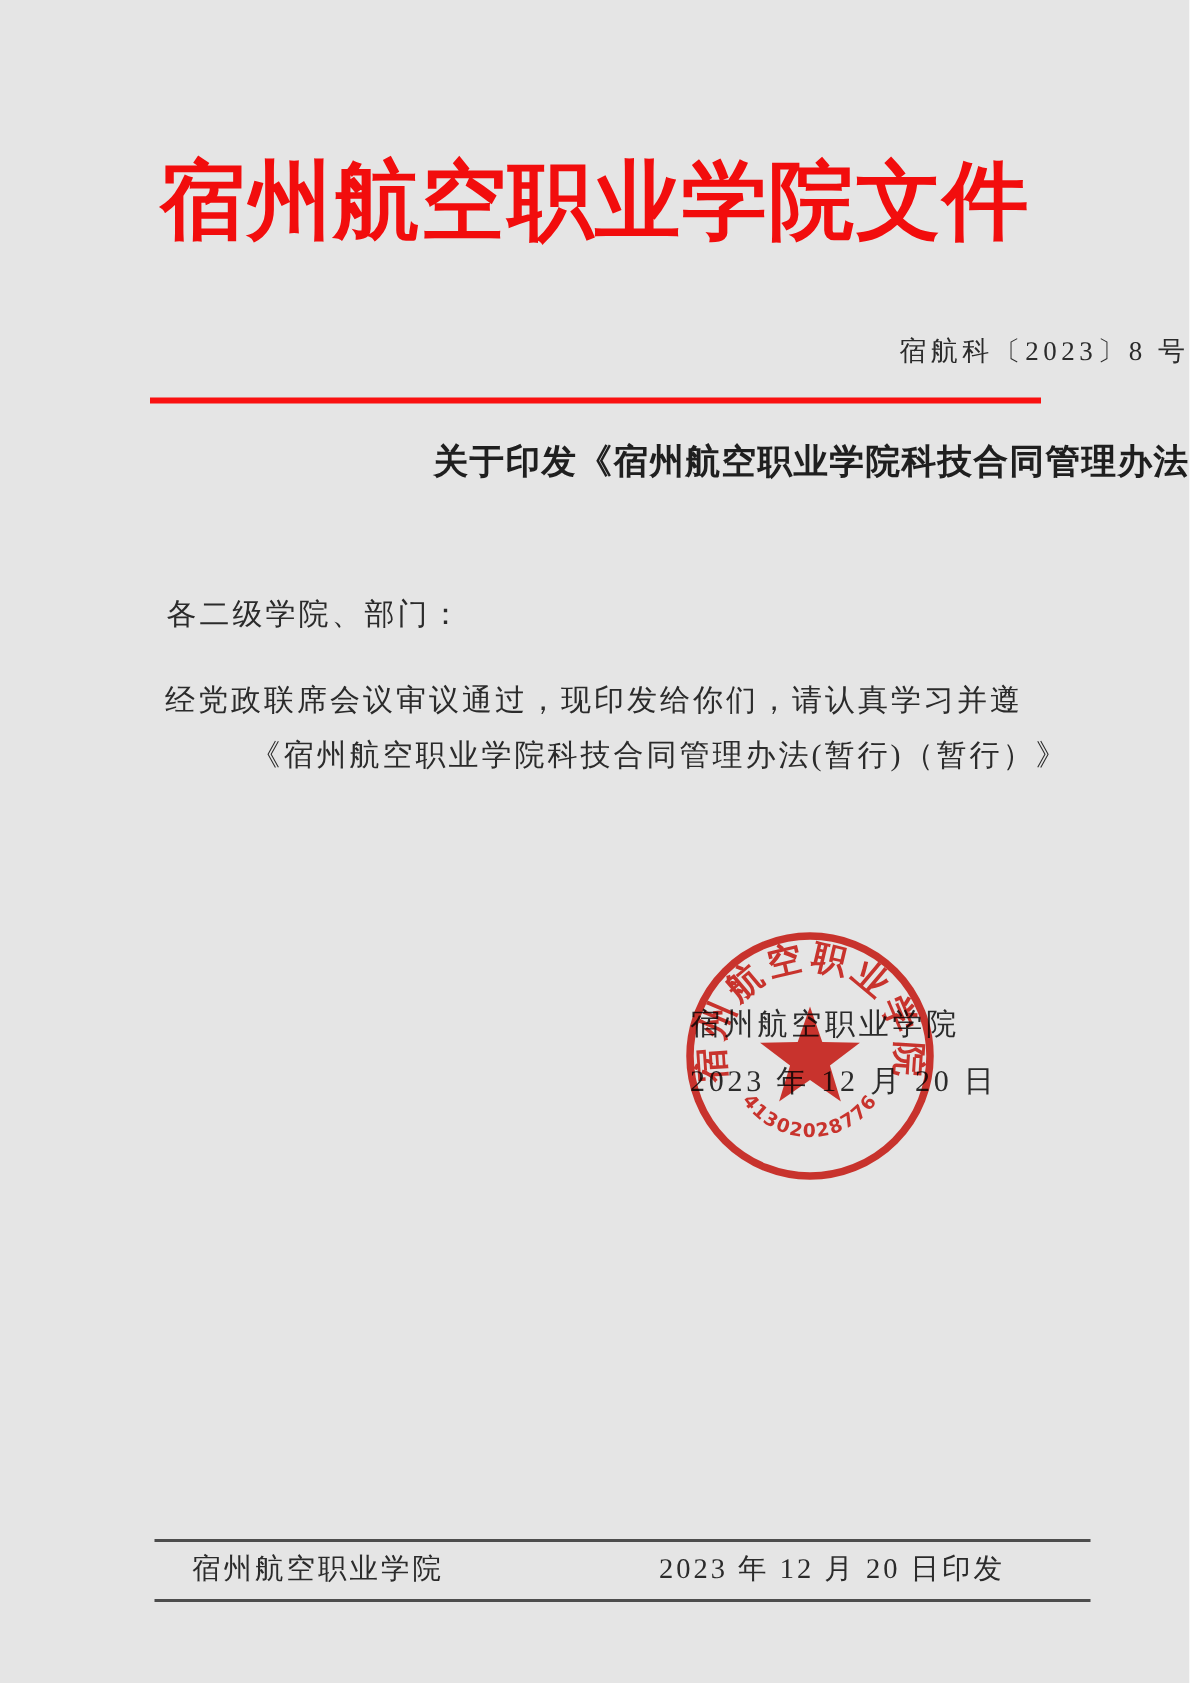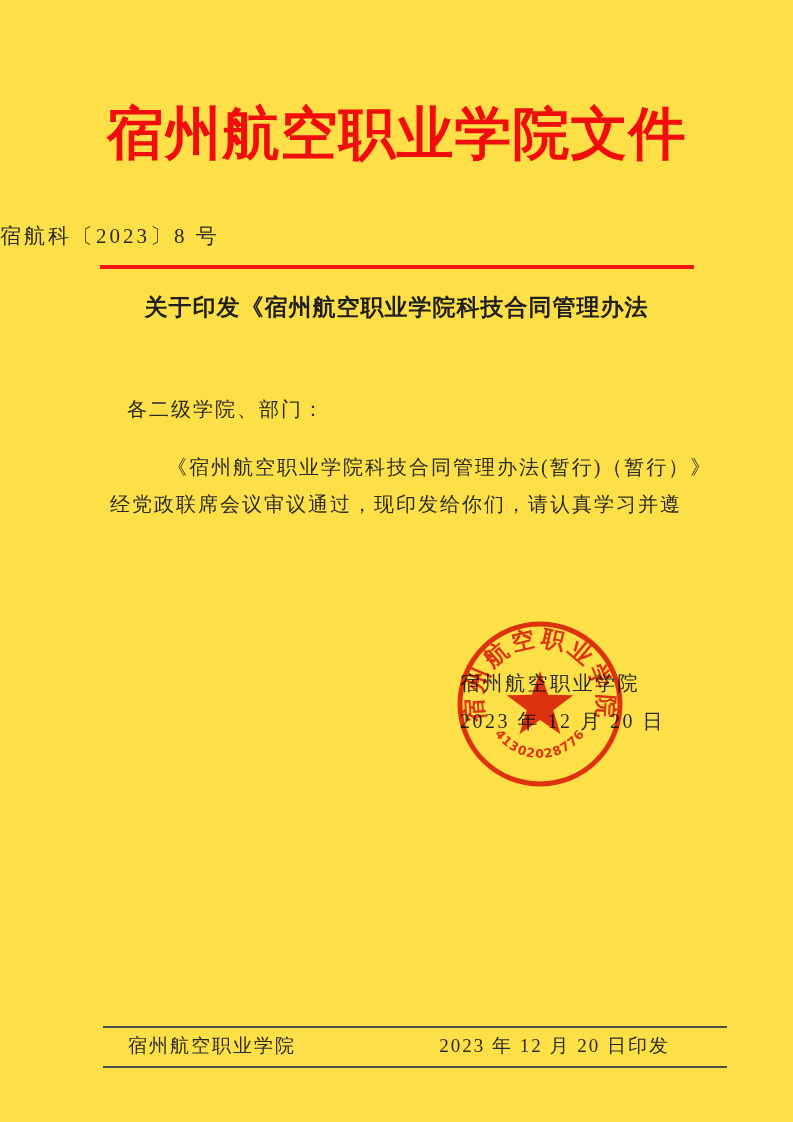--- a/index.html
+++ b/index.html
@@ -1,67 +1,66 @@
 <!DOCTYPE html>
 <html><head>
 <meta charset="utf-8">
 <style>
   * { margin: 0; padding: 0; box-sizing: border-box; }
   html, body { background: #ffffff; }
   .page {
     position: relative;
     width: 793px;
     height: 1122px;
-    background: #fde047;
+    background: #e5e5e5;
     overflow: hidden;
     font-family: "Liberation Serif", "DejaVu Serif", serif;
     color: #262626;
   }
   .header-title {
     position: absolute;
     top: 96px; left: 0; width: 100%;
     text-align: center;
     font-size: 57px;
     font-weight: bold;
     letter-spacing: 1px;
     color: #f20d0d;
     white-space: nowrap;
   }
   .doc-number {
     position: absolute;
     top: 222px; left: 0; width: 100%;
-    text-align: left;
-    font-size: 21px;
+    text-align: right;
+    font-size: 18px;
     letter-spacing: 3px;
     color: #2b2b2b;
   }
   .red-rule {
     position: absolute;
     top: 265px; left: 100px;
     width: 594px; height: 4px;
     background: #fa1111;
   }
   .notice-title {
     position: absolute;
     top: 289px; left: 0; width: 100%;
-    text-align: center;
+    text-align: right;
     font-size: 23px;
     font-weight: bold;
     line-height: 37px;
     letter-spacing: 1px;
     color: #1f1f1f;
   }
   .salutation {
     position: absolute;
     top: 396px; left: 111px;
     font-size: 20px;
     letter-spacing: 2px;
     color: #2b2b2b;
     white-space: nowrap;
-    margin-left: 16px;
   }
   .body-paragraph {
     position: absolute;
     top: 449px; left: 110px;
     width: 640px;
     font-size: 20px;
     letter-spacing: 2px;
     line-height: 36.5px;
     color: #2b2b2b;
   }
@@ -115,22 +114,22 @@
 
   <div class="red-rule"></div>
 
   <div class="notice-title">
     <div class="title-line">关于印发《宿州航空职业学院科技合同管理办法</div>
   </div>
 
   <div class="salutation">各二级学院、部门：</div>
 
   <div class="body-paragraph">
+    <div class="body-line">经党政联席会议审议通过，现印发给你们，请认真学习并遵</div>
     <div class="body-line indent">《宿州航空职业学院科技合同管理办法(暂行)（暂行）》</div>
-    <div class="body-line">经党政联席会议审议通过，现印发给你们，请认真学习并遵</div>
   </div>
 
   <div class="signature-block">
     <div>宿州航空职业学院</div>
     <div>2023 年 12 月 20 日</div>
   </div>
 
   <svg class="seal" viewBox="0 0 176 176" xmlns="http://www.w3.org/2000/svg">
     <defs>
       <path id="seal-top-arc" d="M 33.5 107.8 A 58 58 0 1 1 142.5 107.8" fill="none"></path>

